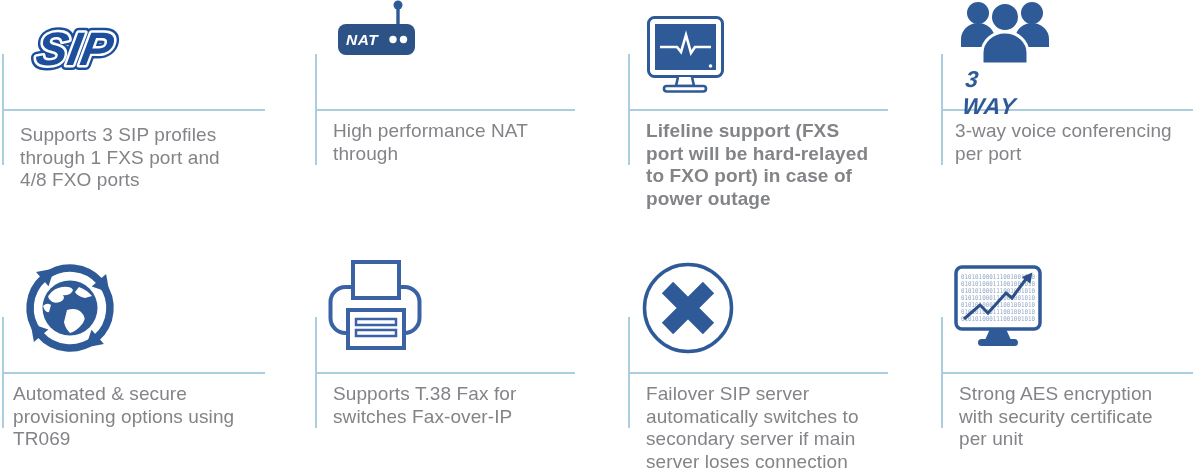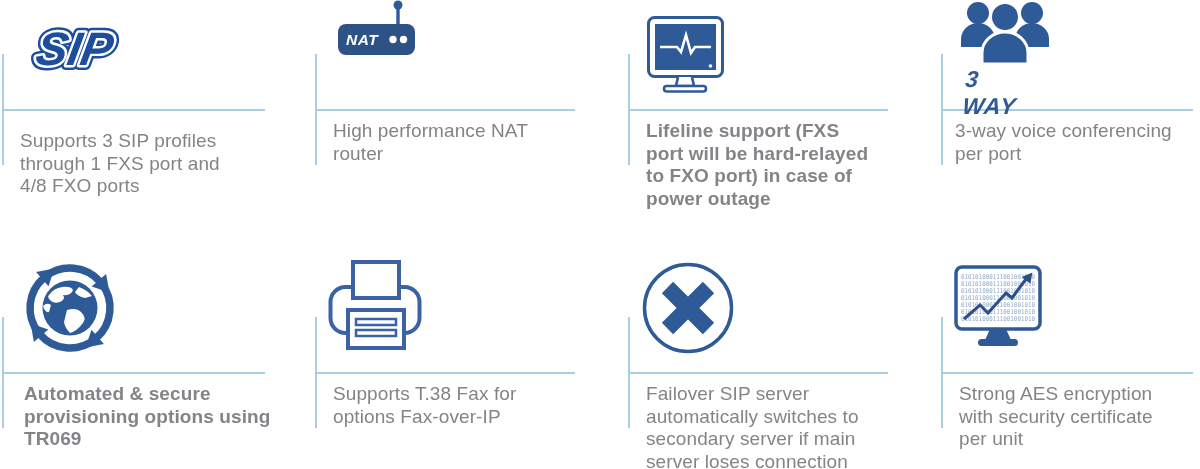--- a/index.html
+++ b/index.html
@@ -24,40 +24,40 @@
     <span class="vline" style="left:2px;top:54px;"></span>
     <span class="hline" style="left:2px;top:109px;width:263px;"></span>
     <div class="icon-wrap" style="left:28px;top:20px;">
       <svg width="110" height="56" viewBox="0 0 110 56">
         <g transform="translate(12,0) skewX(-10)" font-family="'Liberation Sans',sans-serif" font-weight="bold" font-style="italic" font-size="47">
           <text x="2" y="45" fill="none" stroke="#1d4e9b" stroke-width="10" stroke-linejoin="round">SIP</text>
           <text x="2" y="45" fill="#1d4e9b" stroke="#ffffff" stroke-width="5" paint-order="stroke" stroke-linejoin="round">SIP</text>
         </g>
       </svg>
     </div>
-    <div class="feature-text" style="left:20px;top:130px;">Supports 3 SIP profiles
+    <div class="feature-text" style="left:20px;top:124px;">Supports 3 SIP profiles
 through 1 FXS port and
 4/8 FXO ports</div>
   </div>
 
   <div class="cell">
     <span class="vline" style="left:315px;top:54px;"></span>
     <span class="hline" style="left:315px;top:109px;width:260px;"></span>
     <div class="icon-wrap" style="left:337px;top:0;">
       <svg width="86" height="62" viewBox="0 0 86 62">
         <circle cx="61" cy="5" r="4.5" fill="#2e5a97"></circle>
         <rect x="59.3" y="6" width="3.4" height="20" rx="1.7" fill="#2e5a97"></rect>
         <rect x="1" y="24" width="77" height="31" rx="8" fill="#2d5286"></rect>
         <text x="9" y="45" font-family="'Liberation Sans',sans-serif" font-size="15.5" font-weight="bold" font-style="italic" fill="#ffffff" letter-spacing="0.5">NAT</text>
         <circle cx="56" cy="39.5" r="3.7" fill="#ffffff"></circle>
         <circle cx="66.5" cy="39.5" r="3.7" fill="#ffffff"></circle>
       </svg>
     </div>
     <div class="feature-text" style="left:333px;top:120px;">High performance NAT
-router</div>
+through</div>
   </div>
 
   <div class="cell">
     <span class="vline" style="left:628px;top:54px;"></span>
     <span class="hline" style="left:628px;top:109px;width:260px;"></span>
     <div class="icon-wrap" style="left:647px;top:16px;">
       <svg width="78" height="78" viewBox="0 0 78 78">
         <rect x="1.5" y="1.5" width="74" height="59" rx="6" fill="#ffffff" stroke="#2e5a97" stroke-width="3"></rect>
         <rect x="8" y="8" width="61" height="46" fill="#2e5a97"></rect>
         <polyline points="13,31 30,31 34,36 39,19 44,37 48,31 64,31" fill="none" stroke="#ffffff" stroke-width="2.6"></polyline>
@@ -108,39 +108,39 @@
         </g>
         <g id="sync-seg">
           <path d="M-24.6,-31.5 A40,40 0 0 1 30.2,-26.2" fill="none" stroke="#2e5a97" stroke-width="7.5"></path>
           <polygon points="39.4,-15.6 36.1,-33.9 21.7,-21.5" fill="#2e5a97"></polygon>
         </g>
         <use href="#sync-seg" transform="rotate(90)"></use>
         <use href="#sync-seg" transform="rotate(180)"></use>
         <use href="#sync-seg" transform="rotate(270)"></use>
       </svg>
     </div>
-    <div class="feature-text" style="left:24px;top:383px;font-weight:bold;">Automated &amp; secure
+    <div class="feature-text" style="left:13px;top:383px;">Automated &amp; secure
 provisioning options using
 TR069</div>
   </div>
 
   <div class="cell">
     <span class="vline" style="left:315px;top:317px;"></span>
     <span class="hline" style="left:315px;top:372px;width:260px;"></span>
     <div class="icon-wrap" style="left:328px;top:256px;">
       <svg width="94" height="96" viewBox="0 0 94 96">
         <rect x="2.5" y="31" width="89" height="46" rx="15" fill="#ffffff" stroke="#3a62a5" stroke-width="4"></rect>
         <rect x="25" y="6" width="46" height="36" fill="#ffffff" stroke="#3a62a5" stroke-width="4"></rect>
         <rect x="20" y="54" width="56" height="38" fill="#ffffff" stroke="#3a62a5" stroke-width="4"></rect>
         <rect x="28" y="63" width="40" height="6" fill="none" stroke="#3a62a5" stroke-width="2.5"></rect>
         <rect x="28" y="74" width="40" height="6" fill="none" stroke="#3a62a5" stroke-width="2.5"></rect>
       </svg>
     </div>
     <div class="feature-text" style="left:333px;top:383px;">Supports T.38 Fax for
-options Fax-over-IP</div>
+switches Fax-over-IP</div>
   </div>
 
   <div class="cell">
     <span class="vline" style="left:628px;top:317px;"></span>
     <span class="hline" style="left:628px;top:372px;width:260px;"></span>
     <div class="icon-wrap" style="left:642px;top:262px;">
       <svg width="92" height="92" viewBox="0 0 92 92">
         <circle cx="46" cy="46" r="43.5" fill="none" stroke="#2e5a97" stroke-width="3.5"></circle>
         <g transform="translate(46,46) rotate(45)">
           <path d="M-29,0 H29 M0,-29 V29" stroke="#2e5a97" stroke-width="16" stroke-linecap="butt"></path>

